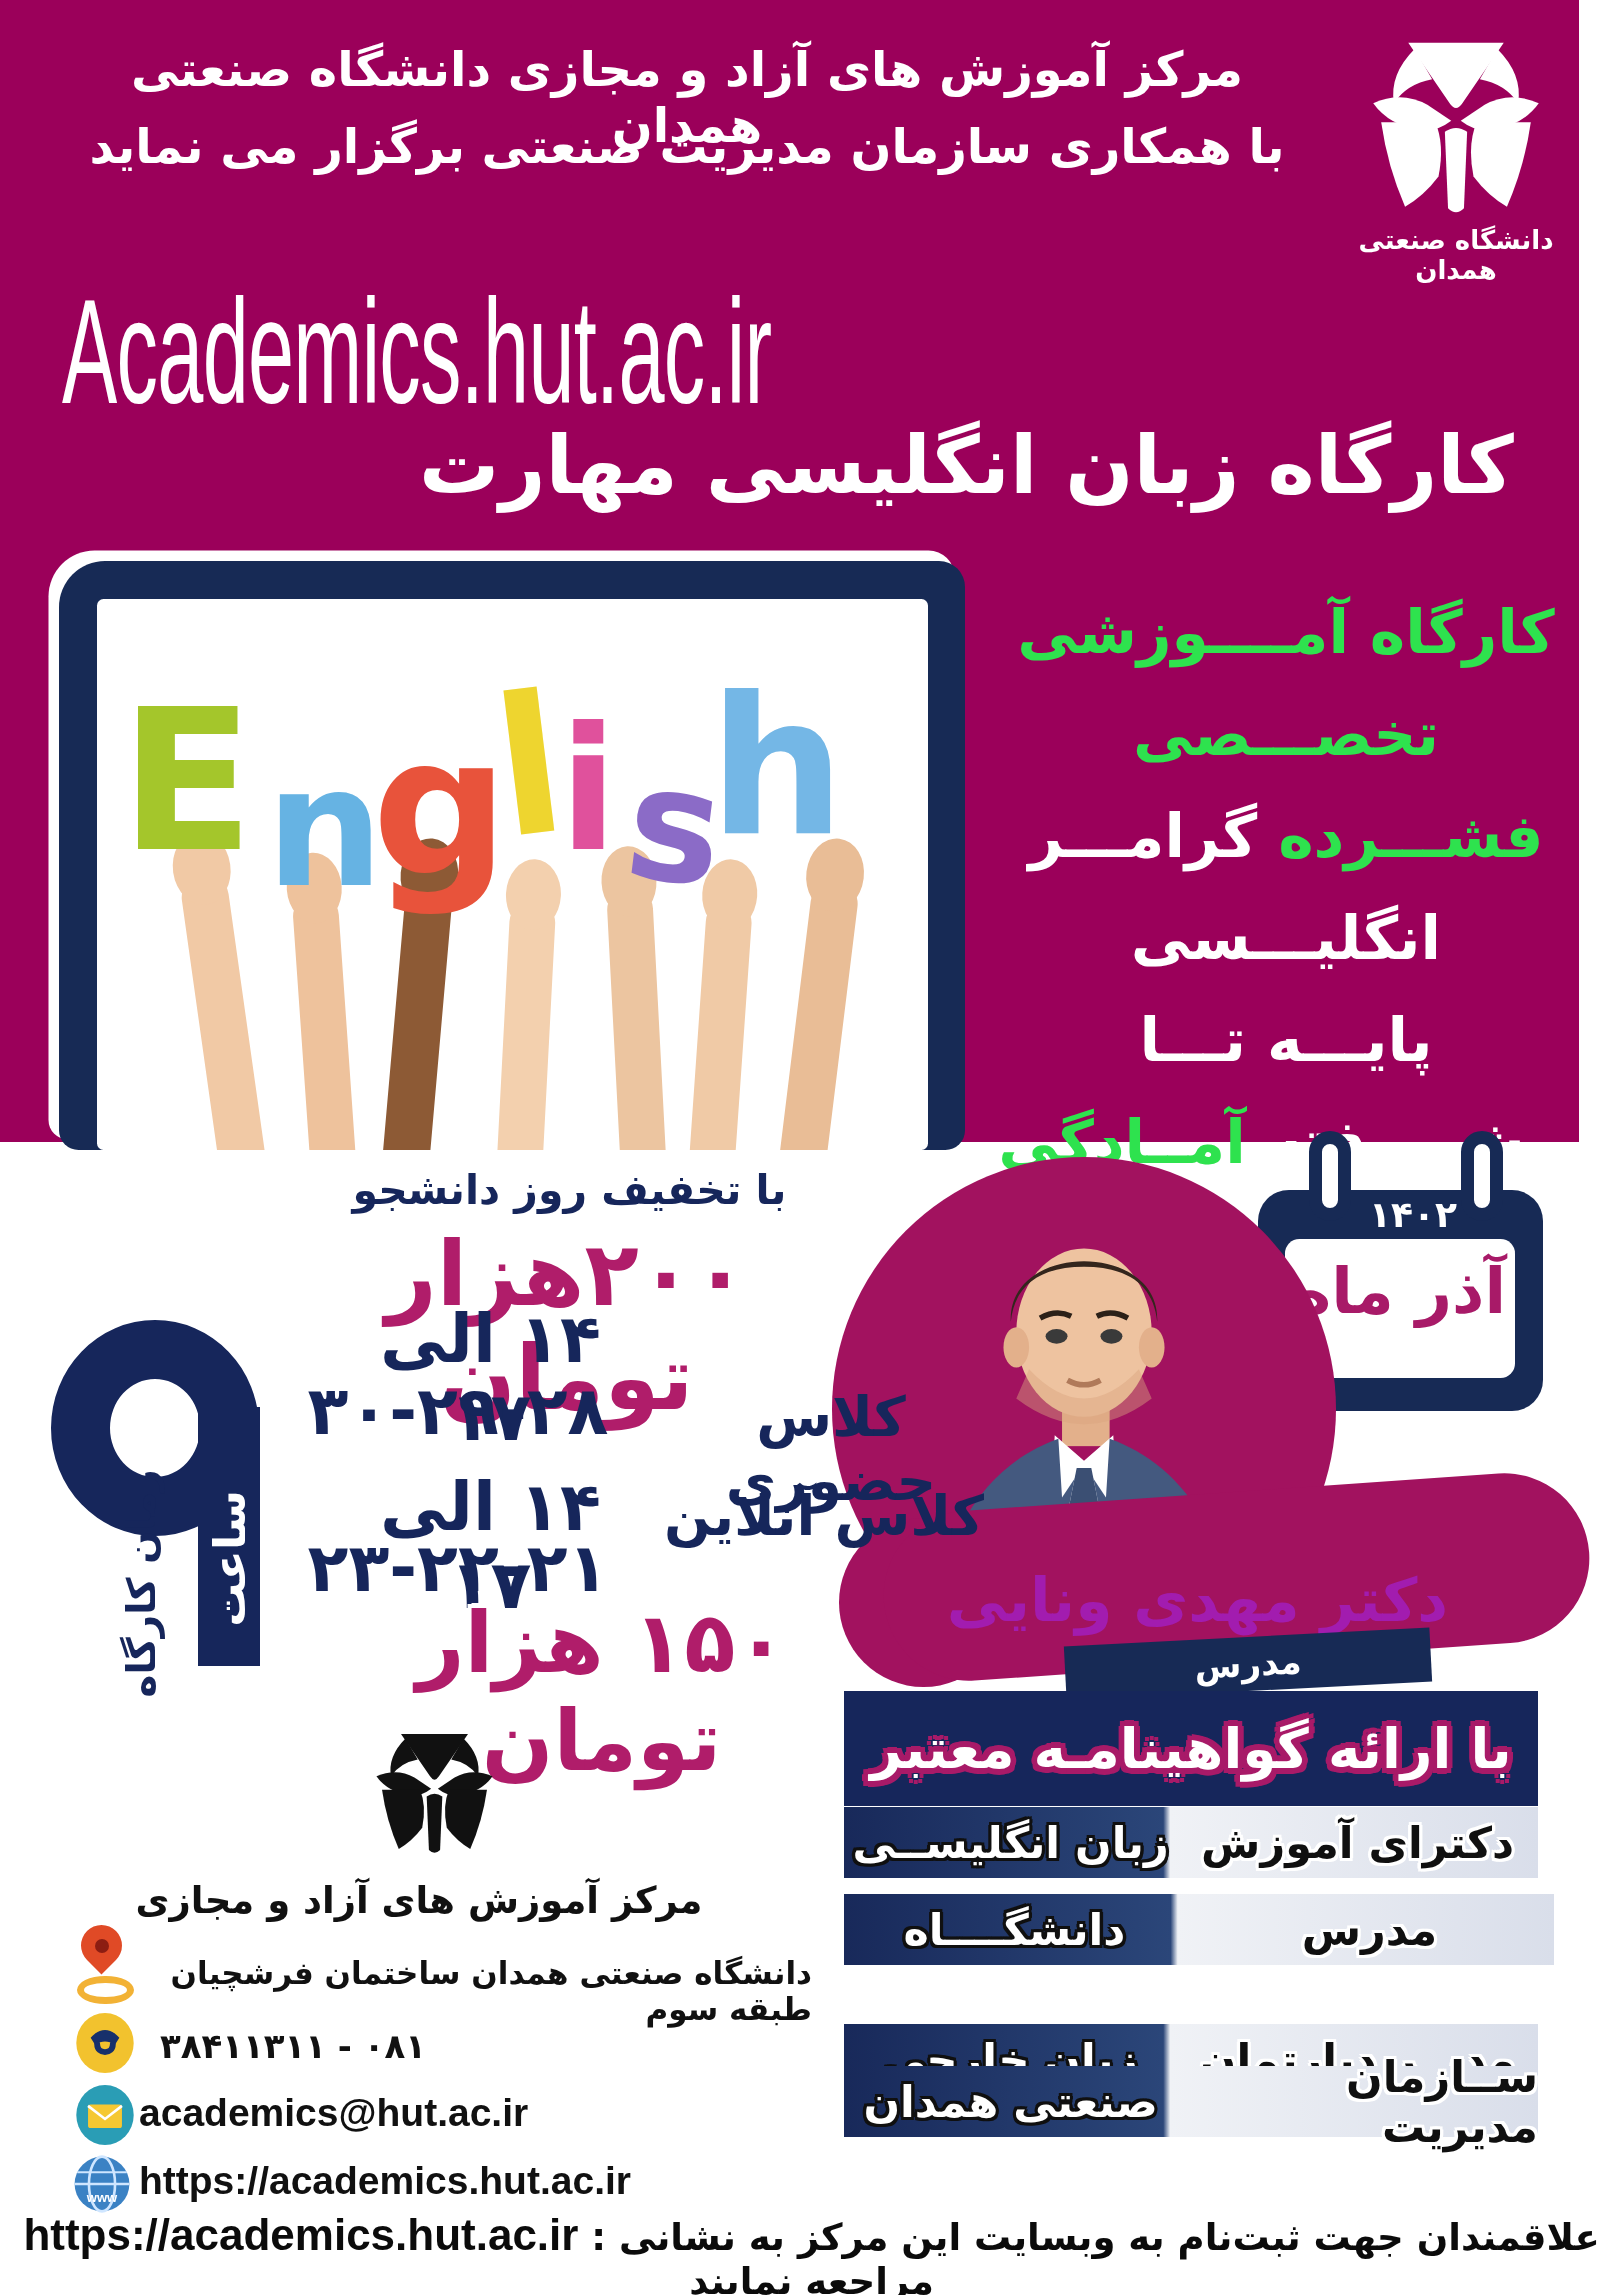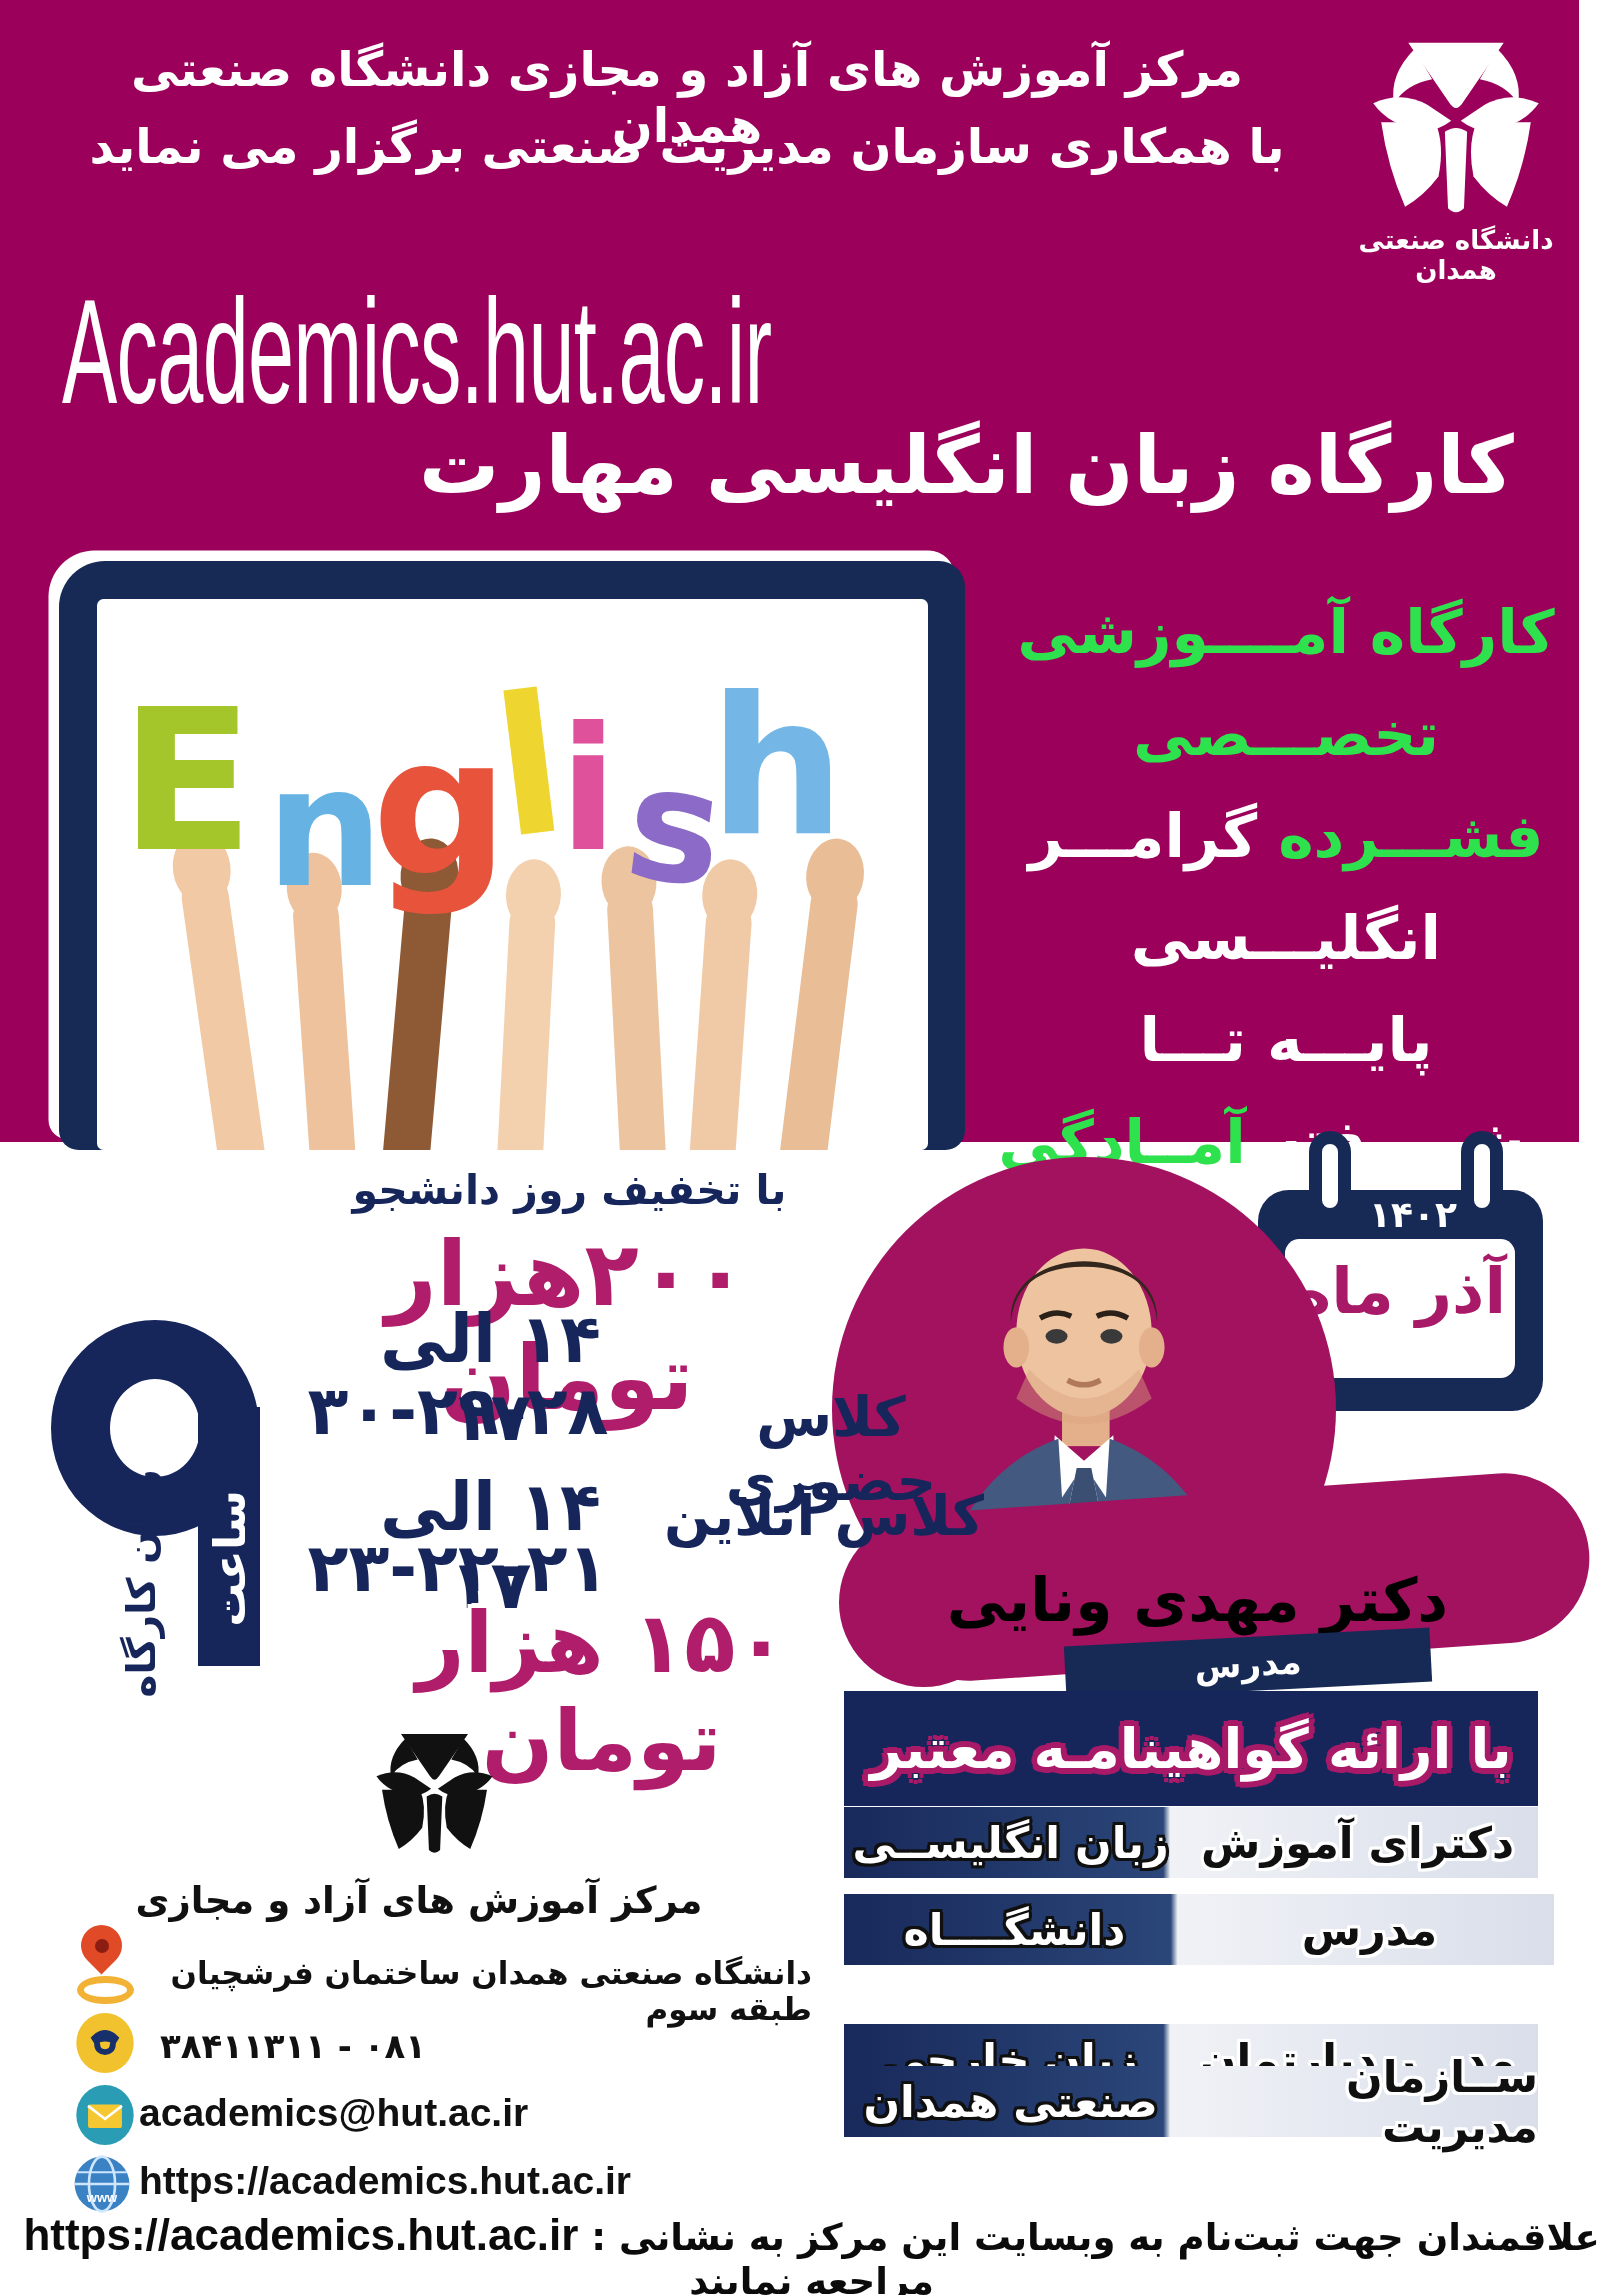--- a/index.html
+++ b/index.html
@@ -47,21 +47,21 @@
   .cal-ring.r1{left:1309px;} .cal-ring.r2{left:1461px;}
   .cal-year{left:1341px;top:1194px;width:144px;font-size:36px;font-weight:bold;color:#fff;}
   .cal-inner{left:1285px;top:1239px;width:230px;height:139px;background:#ffffff;border-radius:14.4px;}
   .cal-month{left:1285px;top:1255px;width:230px;font-size:63px;font-weight:bold;color:#A81A68;}
 
   
   .photo-circle{left:832px;top:1157px;width:504px;height:504px;background:#A2125F;border-radius:50%;overflow:hidden;}
   .avatar-svg{position:absolute;left:69px;top:26px;width:366px;height:497px;}
   .name-blob-rect{left:883px;top:1492px;width:707px;height:170px;background:#A2125F;border-radius:85px;transform:rotate(-4deg);}
   .name-blob-circle{left:839px;top:1518px;width:169px;height:169px;background:#A2125F;border-radius:50%;}
-  .instructor-name{left:936px;top:1565px;width:523px;font-size:60px;font-weight:bold;color:#000000;}
+  .instructor-name{left:936px;top:1565px;width:523px;font-size:60px;font-weight:bold;color:#a21caf;}
   .role-bar{left:1065px;top:1637px;width:366px;height:54px;background:#172A55;transform:rotate(-3deg);
             display:flex;align-items:center;justify-content:center;}
   .role-bar span{font-size:34px;font-weight:bold;color:#fff;}
 
   
   .cred-header{left:844px;top:1691px;width:694px;height:115px;background:#16265B;
                display:flex;align-items:center;justify-content:center;}
   .cred-header span{font-size:55px;font-weight:bold;color:#fff;
     text-shadow:5.9px 0 0 #A81A68,-5.9px 0 0 #A81A68,0 5.9px 0 #A81A68,0 -5.9px 0 #A81A68,
                 4.6px 4.6px 0 #A81A68,-4.6px -4.6px 0 #A81A68,4.6px -4.6px 0 #A81A68,-4.6px 4.6px 0 #A81A68;}

